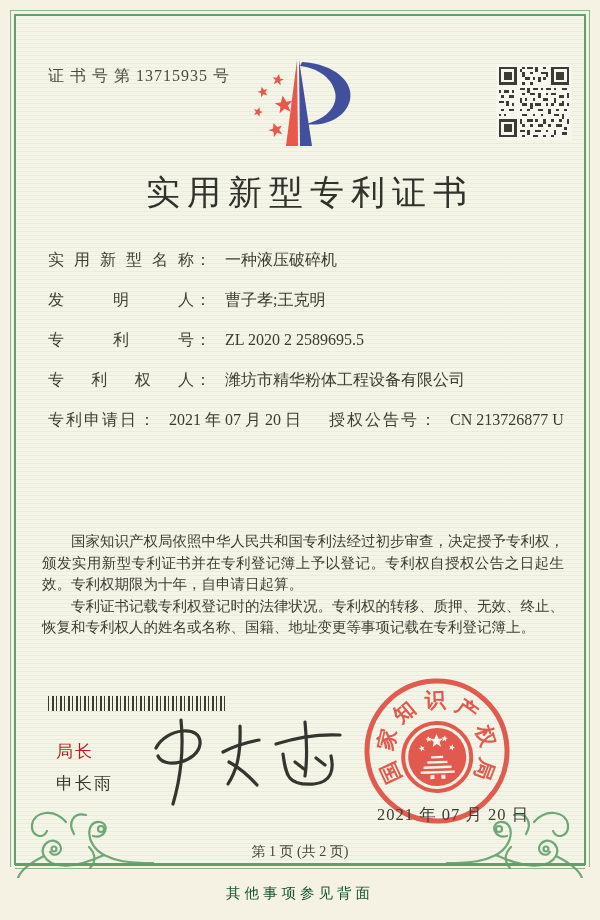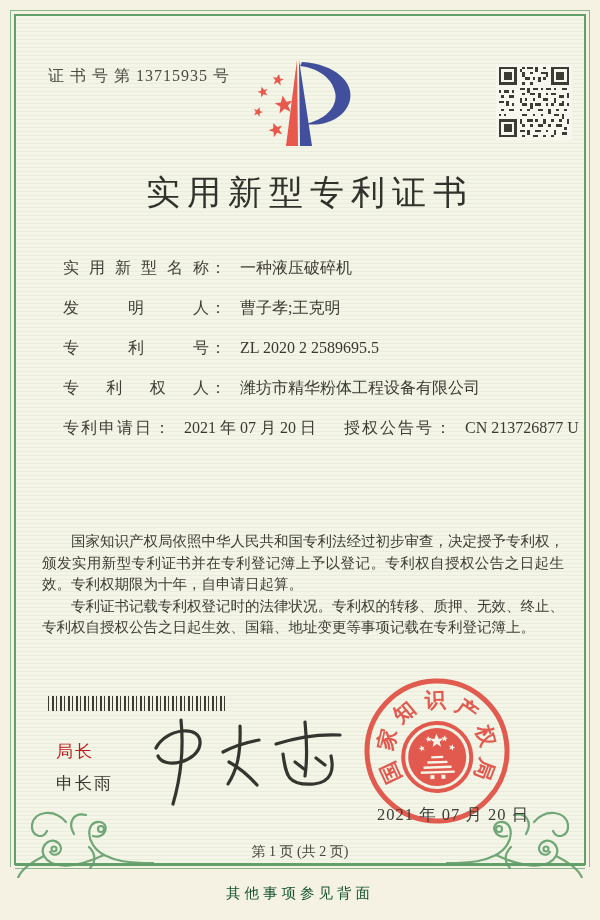--- a/index.html
+++ b/index.html
@@ -35,21 +35,21 @@
   }
   .logo{position:absolute;left:228px;top:50px;width:136px;height:108px;}
   .qr{position:absolute;left:496px;top:64px;width:76px;height:76px;}
 
   .title{
     position:absolute;left:0;top:170px;width:100%;
     text-align:center;font-size:34px;letter-spacing:7px;padding-left:20px;
     box-sizing:border-box;color:#32322c;font-weight:500;
   }
 
-  .fields{position:absolute;left:63px;top:250px;right:30px;margin-top:8px;}
+  .fields{position:absolute;left:48px;top:250px;right:30px;}
   .f-row{height:24px;margin-bottom:16px;font-size:16px;white-space:nowrap;}
   .f-label{
     display:inline-block;width:146px;vertical-align:baseline;
     text-align:justify;text-align-last:justify;color:#3e3e36;
   }
   .f-colon{display:inline-block;margin-left:1px;}
   .f-value{margin-left:14px;color:#3a3a32;}
   .grant-row{margin-top:0;}
   .grant-row .f-label{width:auto;letter-spacing:2px;text-align-last:auto;}
   .grant-row .g2{margin-left:28px;}
@@ -176,21 +176,21 @@
   <div class="f-row">
     <span class="f-label">专利权人</span><span class="f-colon">：</span><span class="f-value">潍坊市精华粉体工程设备有限公司</span>
   </div>
   <div class="f-row grant-row">
     <span class="f-label">专利申请日</span><span class="f-colon">：</span><span class="f-value">2021 年 07 月 20 日</span><span class="f-label g2">授权公告号</span><span class="f-colon">：</span><span class="f-value">CN 213726877 U</span>
   </div>
 </div>
 
 <div class="body-text">
   <p>国家知识产权局依照中华人民共和国专利法经过初步审查，决定授予专利权，颁发实用新型专利证书并在专利登记簿上予以登记。专利权自授权公告之日起生效。专利权期限为十年，自申请日起算。</p>
-  <p>专利证书记载专利权登记时的法律状况。专利权的转移、质押、无效、终止、专利权自授权公告之日起生效、国籍、地址变更等事项记载在专利登记簿上。</p>
+  <p>专利证书记载专利权登记时的法律状况。专利权的转移、质押、无效、终止、恢复和专利权人的姓名或名称、国籍、地址变更等事项记载在专利登记簿上。</p>
 </div>
 
 <div class="barcode"></div>
 <div class="director-label">局长</div>
 <div class="director-name">申长雨</div>
 
 <svg class="signature" viewBox="0 0 225 100">
   <g fill="none" stroke="#35352f" stroke-width="3.2" stroke-linecap="round" stroke-linejoin="round">
     <path d="M28,36 C38,16 74,12 72,32 C70,50 36,58 30,44"></path>
     <path d="M53,8 C56,38 52,68 45,92"></path>

